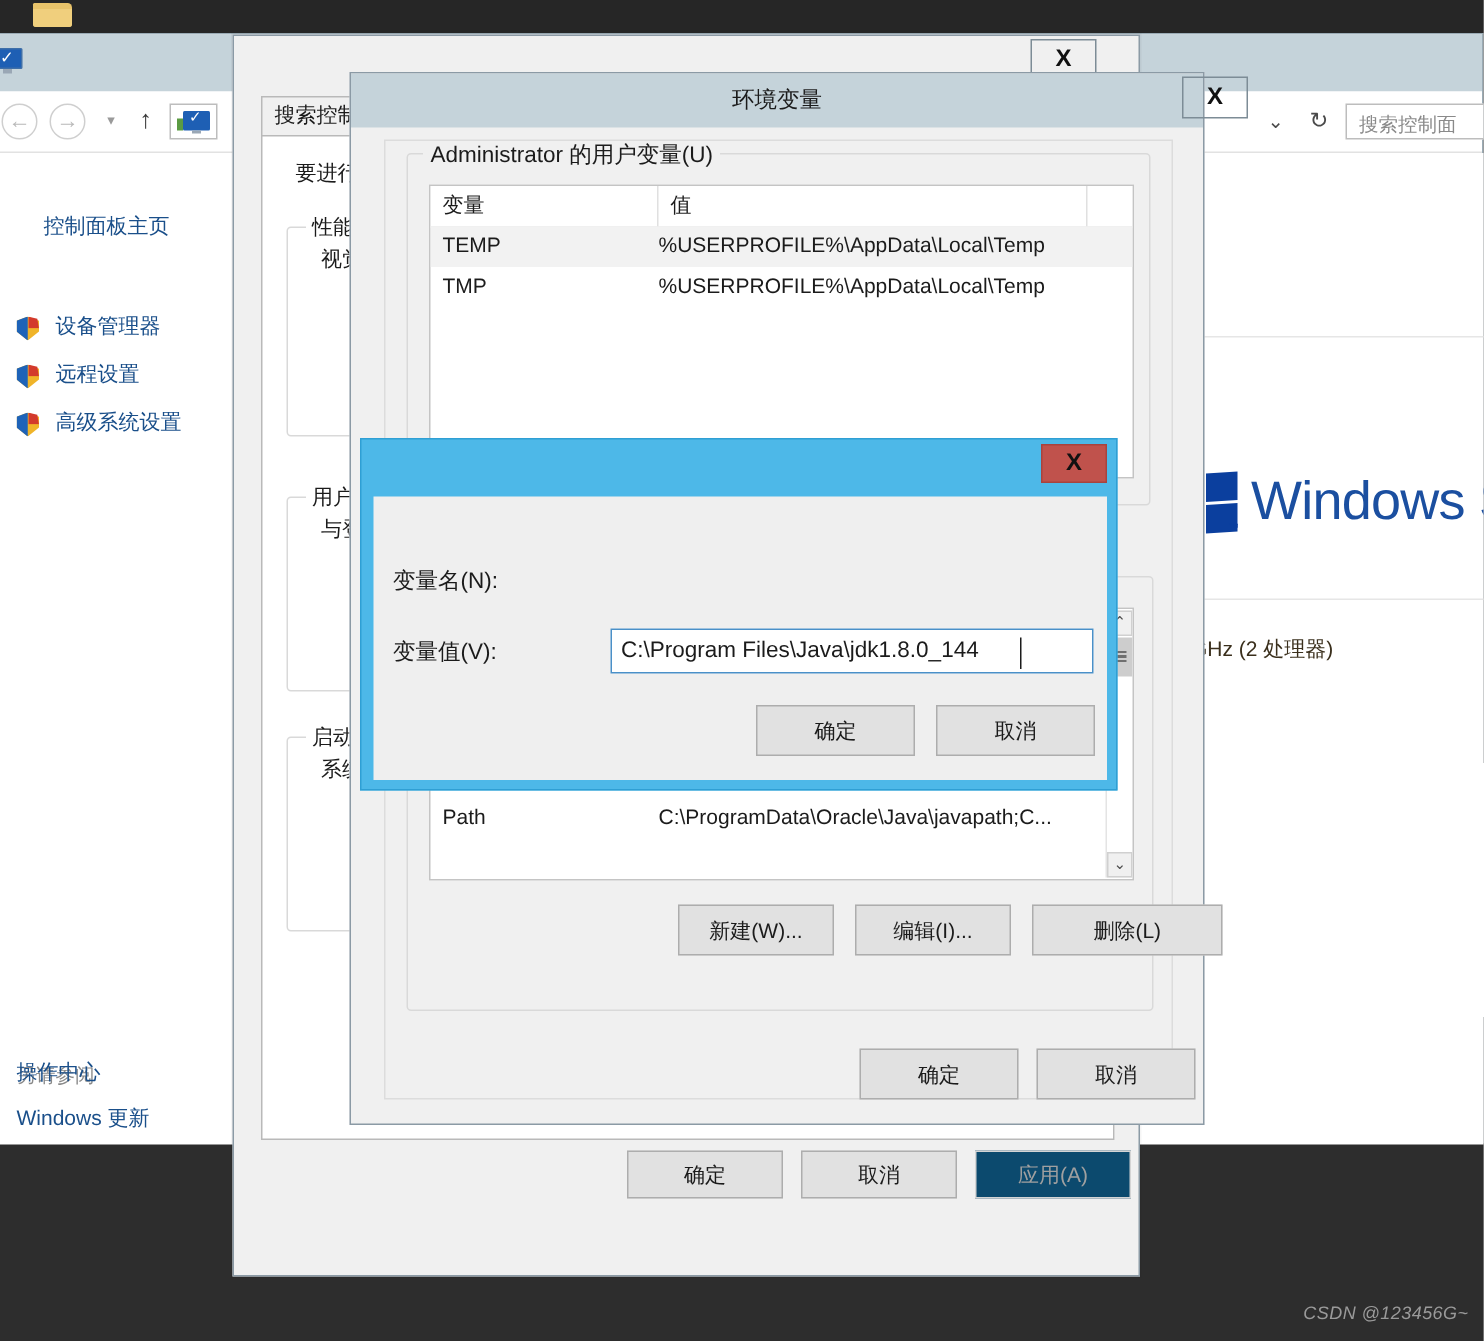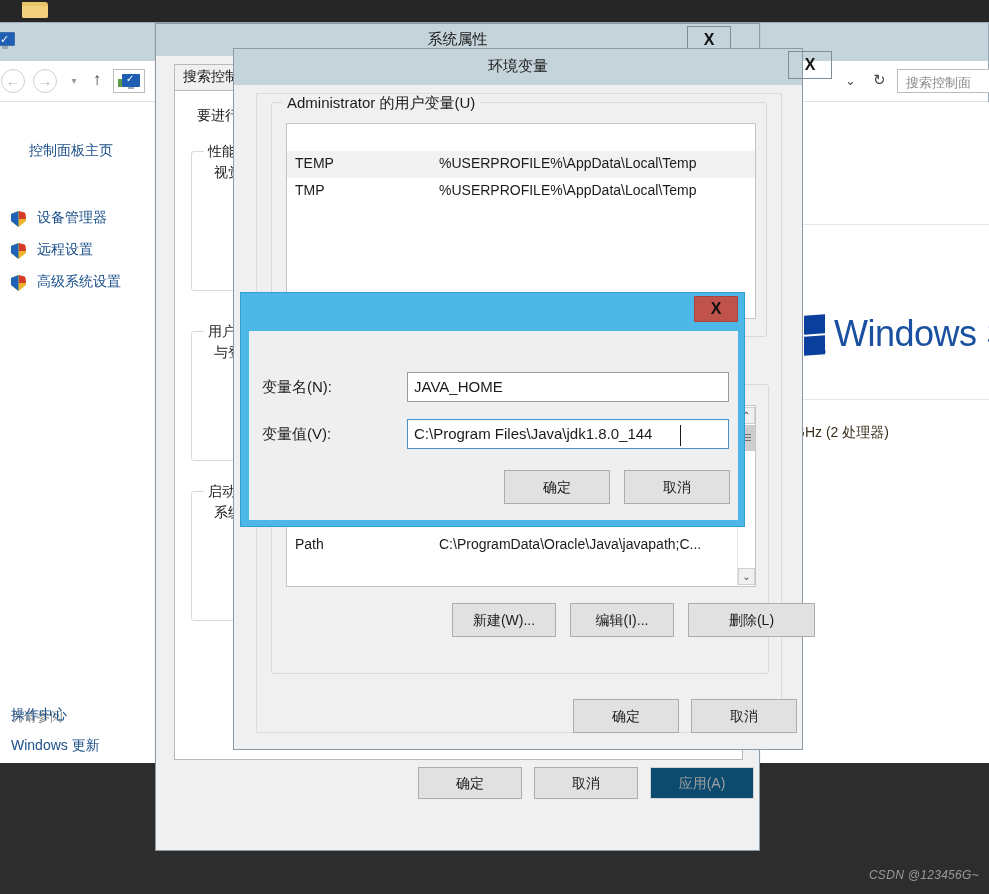--- a/index.html
+++ b/index.html
@@ -242,23 +242,20 @@
         <div class="wl q3"></div>
         <div class="wl q4"></div>
       <div class="tm">™</div>
     </div>
     <div id="win-server-text">Windows Se</div>
     <div id="cpu-line">GHz  (2 处理器)</div>
   </div>
 </div>
 
 <div id="sysprops">
-  <div id="sysprops-title">
-    <div class="t">系统属性</div>
-  </div>
   <div class="wclose" id="sysprops-close">X</div>
 
   <div id="sysprops-body">
     <div id="sp-tab">
       <span>搜索控制面</span>
     </div>
     <div id="sp-panel">
       <div class="sp-intro">要进行</div>
 
       <div class="sp-group" style="top:60px;height:140px">
@@ -288,20 +285,28 @@
     <div class="t">环境变量</div>
   </div>
   <div class="wclose" id="envvars-close">X</div>
 
   <div id="ev-body">
 
     <div class="ev-group" style="left:14px;top:8px;width:496px;height:235px">
       <div class="gl">Administrator 的用户变量(U)</div>
 
       <div class="ev-list" style="left:14px;top:20px;width:470px;height:196px">
+        <div class="ev-head">
+          <div class="c1">
+              <span>变量</span>
+            </div>
+          <div class="c2">
+              <span>值</span>
+            </div>
+        </div>
         <div class="ev-row sel" style="top:27px">
           <div class="k">TEMP</div>
           <div class="v">%USERPROFILE%\AppData\Local\Temp</div>
         </div>
         <div class="ev-row" style="top:54px">
           <div class="k">TMP</div>
           <div class="v">%USERPROFILE%\AppData\Local\Temp</div>
         </div>
       </div>
     </div>
@@ -335,23 +340,20 @@
     <div class="btn" style="left:316px;top:605px;width:106px;height:34px;line-height:32px">确定</div>
     <div class="btn" style="left:434px;top:605px;width:106px;height:34px;line-height:32px">取消</div>
   </div>
 </div>
 
 <div id="newvar">
   <div id="newvar-close">X</div>
 
   <div id="newvar-body">
     <div class="nv-label" style="top:47px">变量名(N):</div>
-    <div class="nv-input" style="top:41px">
-      <span>JAVA_HOME</span>
-    </div>
 
     <div class="nv-label" style="top:94px">变量值(V):</div>
     <div class="nv-input focused" style="top:88px">
       <span>C:\Program Files\Java\jdk1.8.0_144</span>
       <span class="nv-caret" style="left:272px"></span>
     </div>
 
     <div class="btn" style="left:255px;top:139px;width:106px;height:34px;line-height:32px">确定</div>
     <div class="btn" style="left:375px;top:139px;width:106px;height:34px;line-height:32px">取消</div>
   </div>

